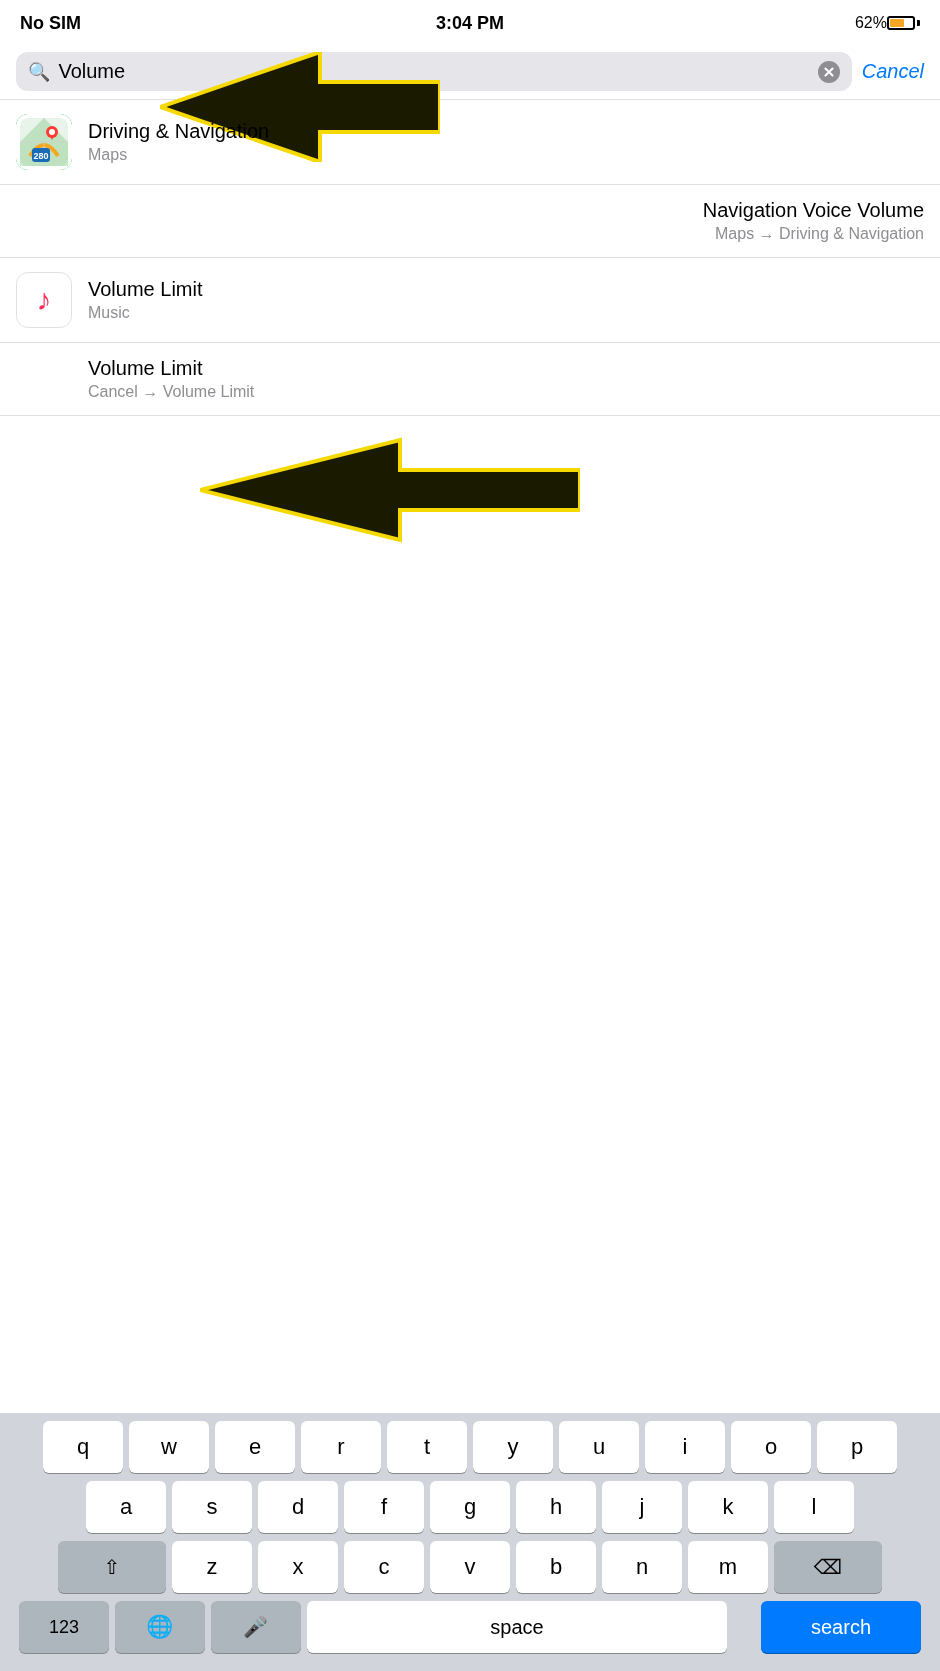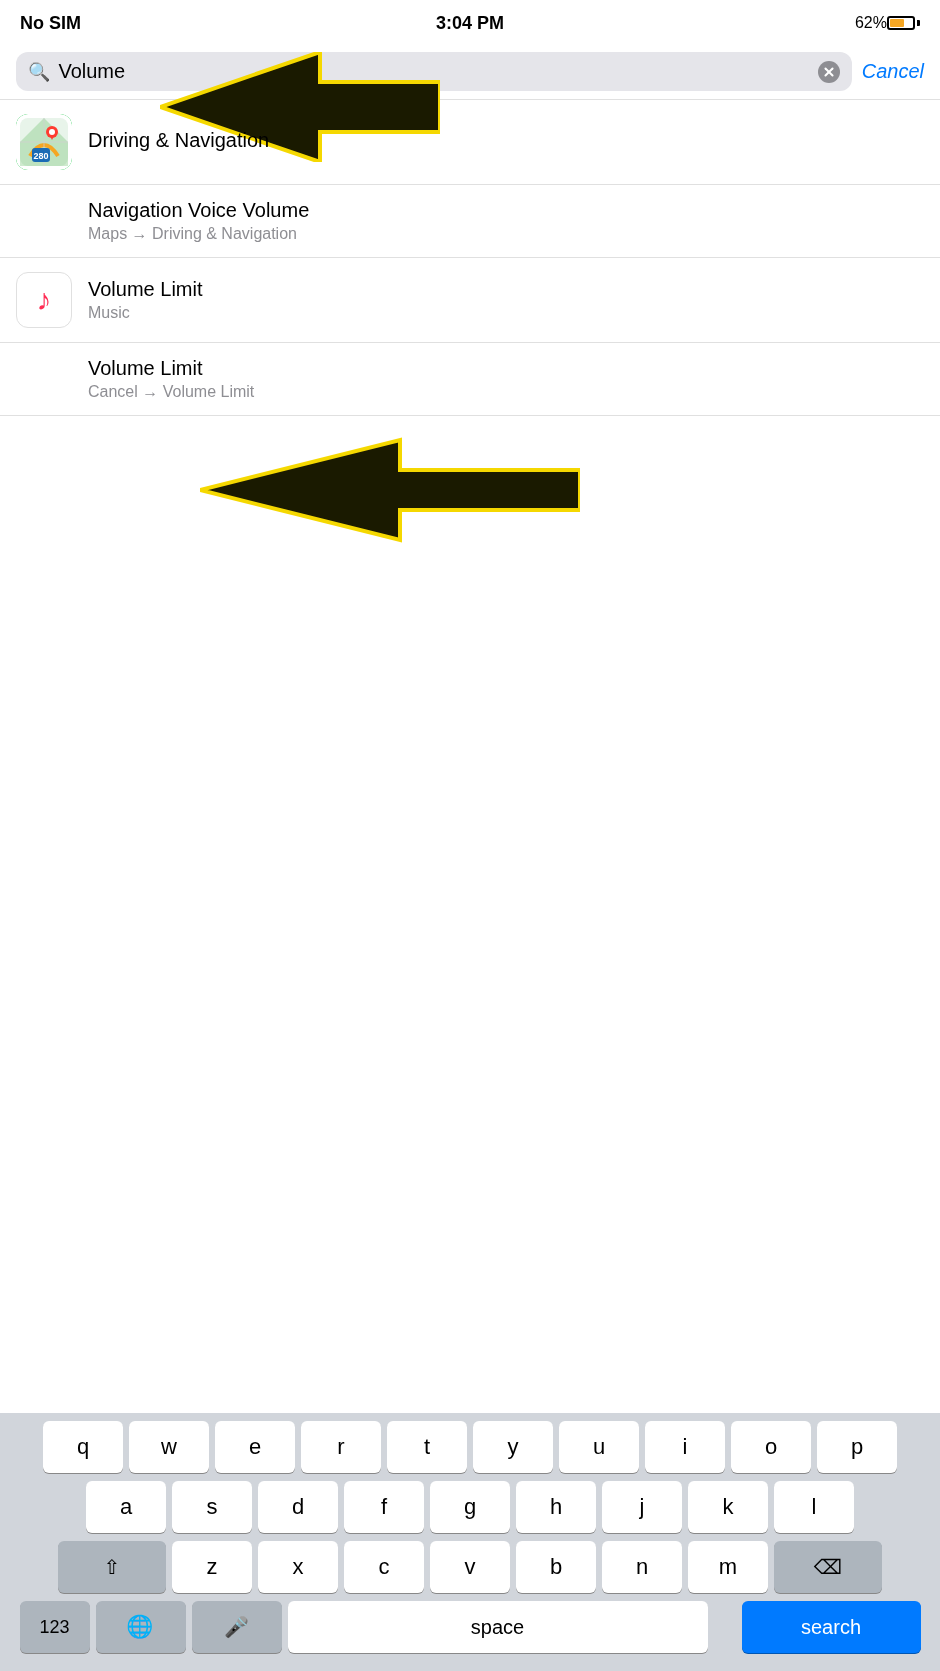--- a/index.html
+++ b/index.html
@@ -251,42 +251,42 @@
       width: 108px;
     }
     .key-bottom-row {
       display: flex;
       gap: 6px;
       margin-bottom: 8px;
       align-items: center;
       justify-content: center;
     }
     .key-123 {
-      width: 70px;
+      width: 90px;
       height: 52px;
       font-size: 18px;
     }
     .key-globe {
       width: 90px;
       height: 52px;
       font-size: 22px;
     }
     .key-mic {
       width: 90px;
       height: 52px;
       font-size: 22px;
     }
     .key-space {
       flex: 1;
       height: 52px;
       font-size: 20px;
       max-width: 420px;
     }
     .key-search {
-      width: 179px;
+      width: 160px;
       height: 52px;
       background: #007aff;
       color: #fff;
       font-size: 20px;
       border-radius: 6px;
       display: flex;
       align-items: center;
       justify-content: center;
       cursor: pointer;
       box-shadow: 0 1px 0 #0056b3;
@@ -347,24 +347,25 @@
         <rect x="16" y="34" width="18" height="14" rx="3" fill="#1a6bb5"></rect>
         <text x="25" y="45" text-anchor="middle" font-size="9" fill="white" font-weight="bold">280</text>
 
         <circle cx="36" cy="18" r="6" fill="#ff3b30"></circle>
         <polygon points="36,26 33,20 39,20" fill="#ff3b30"></polygon>
         <circle cx="36" cy="18" r="3" fill="white"></circle>
       </svg>
     </div>
     <div class="result-text">
       <div class="result-title">Driving &amp; Navigation</div>
-    </div>
-  </div>
-
-  <div class="result-item" style="padding-left: 88px;">
+      <div class="result-subtitle">Maps</div>
+    </div>
+  </div>
+
+  <div class="result-item" style="padding-left: 88px; text-align: right;">
     <div class="result-text">
       <div class="result-title">Navigation Voice Volume</div>
       <div class="result-subtitle">Maps → Driving &amp; Navigation</div>
     </div>
   </div>
 
   <div class="result-item">
     <div class="result-icon music-icon">
       <span class="music-note">♪</span>
     </div>

